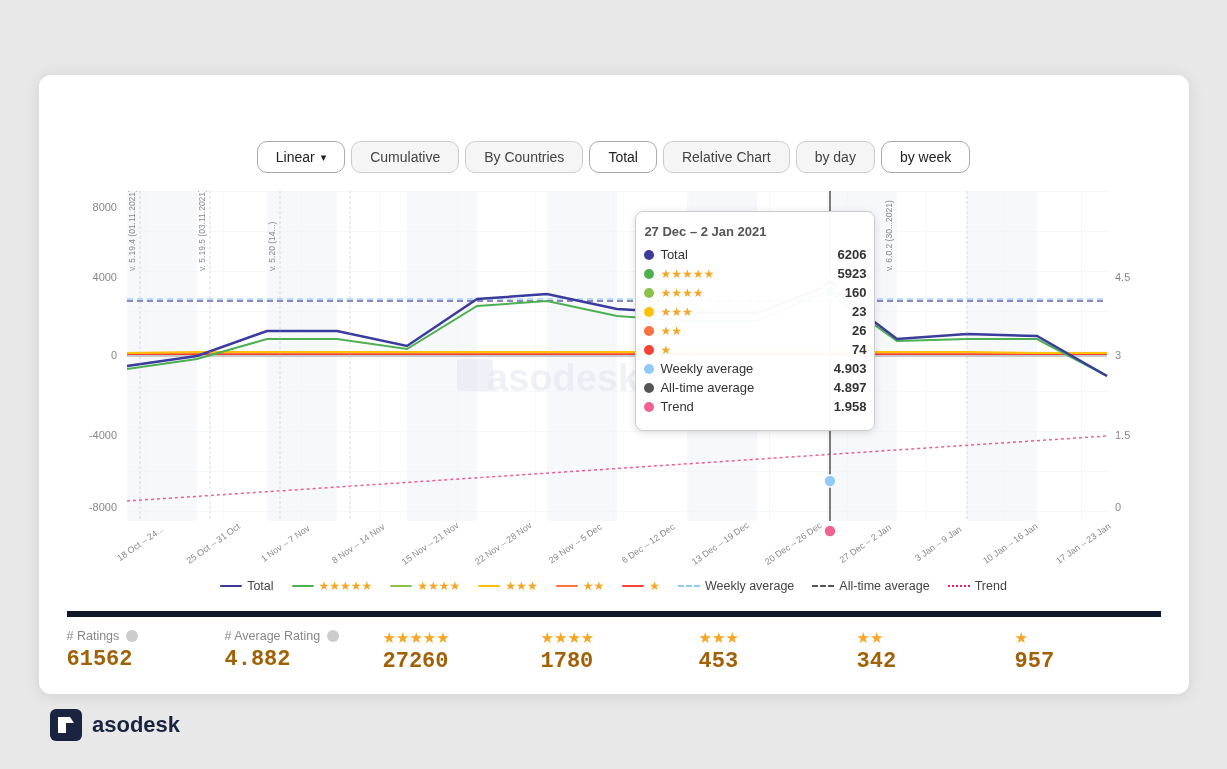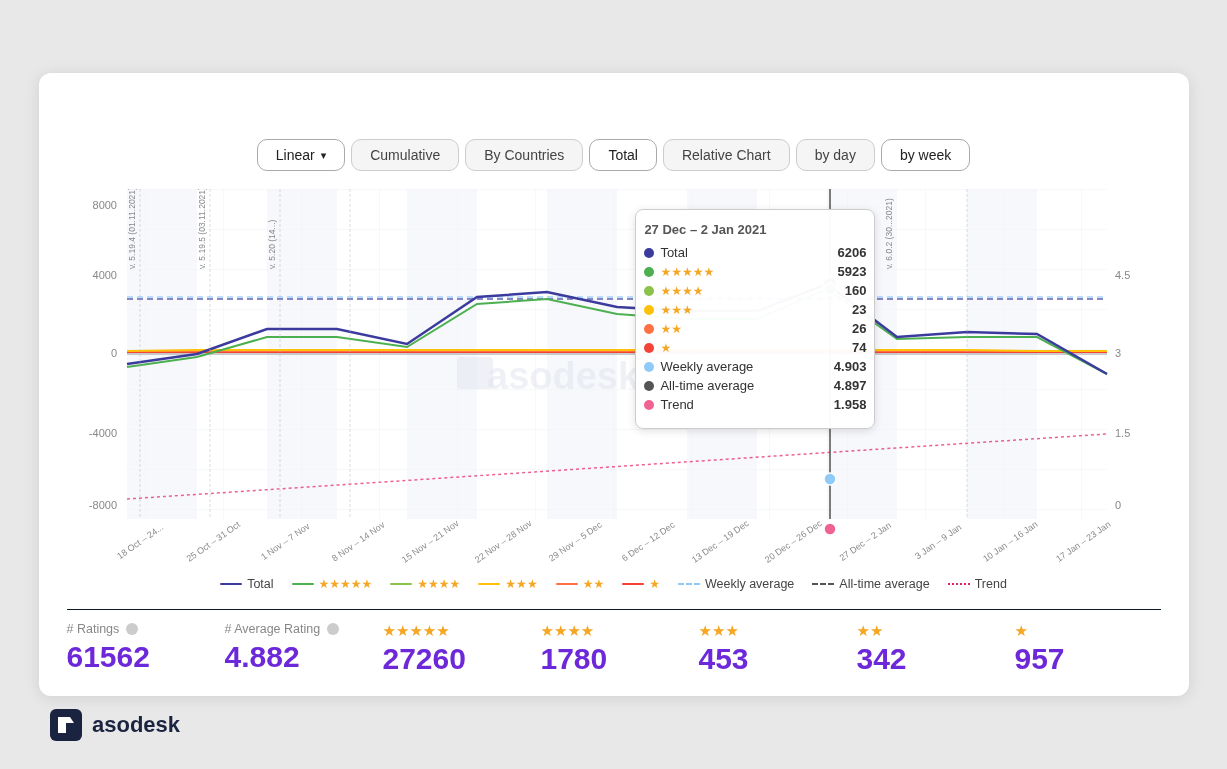--- a/index.html
+++ b/index.html
@@ -142,39 +142,40 @@
       width: 22px;
       height: 0;
       border-top: 2px dotted;
     }
     
     .stats-row {
       display: flex;
       gap: 0;
       align-items: flex-start;
       padding-top: 12px;
-      border-top: 1px solid #0f172a;
+      border-top: 6px solid #0f172a;
     }
     .stat-item {
       flex: 1;
       padding: 0 12px;
     }
     .stat-item:first-child { padding-left: 0; }
     .stat-label {
       font-size: 12.5px;
       color: #888;
       margin-bottom: 4px;
       display: flex;
       align-items: center;
       gap: 4px;
     }
     .stat-value {
-      font-size: 30px;
+      font-size: 22px;
       font-weight: 600;
-      color: #6d28d9;
+      color: #a16207;
+      font-family: Liberation Mono, monospace;
     }
     .stat-stars {
       font-size: 15px;
       margin-bottom: 2px;
     }
     
     .branding {
       position: fixed;
       bottom: 28px;
       left: 50px;

